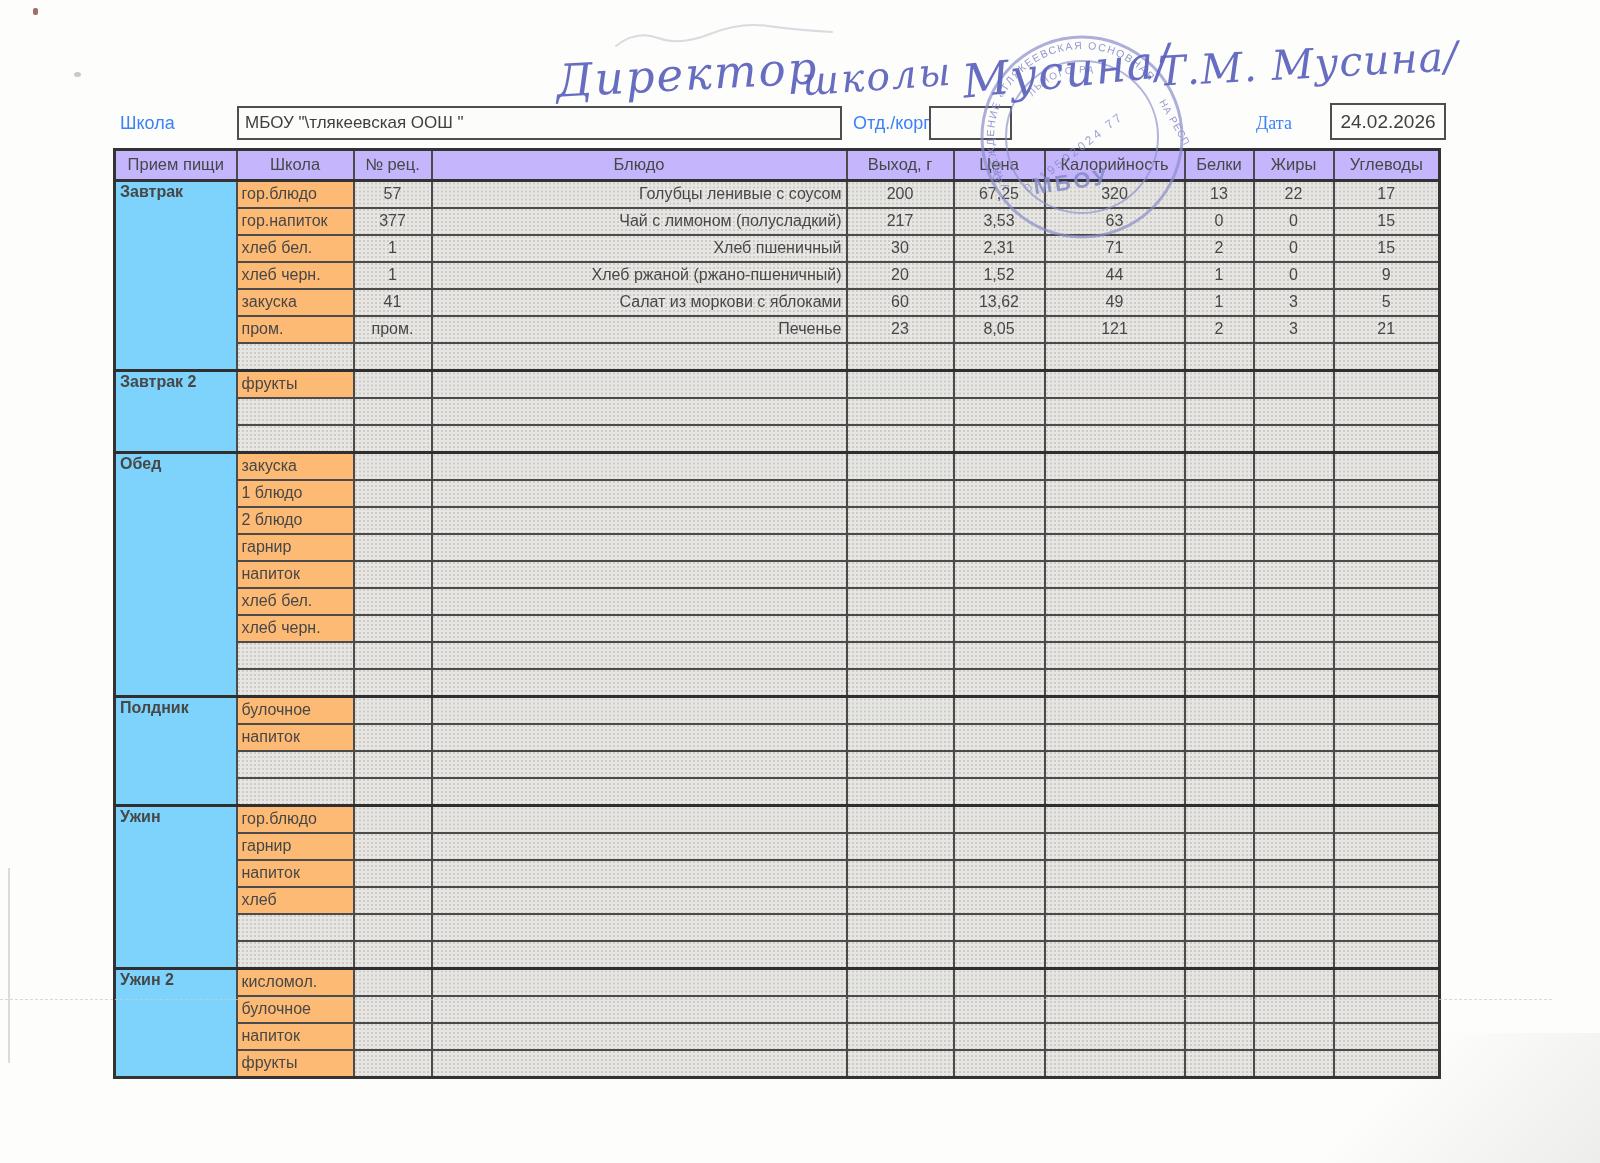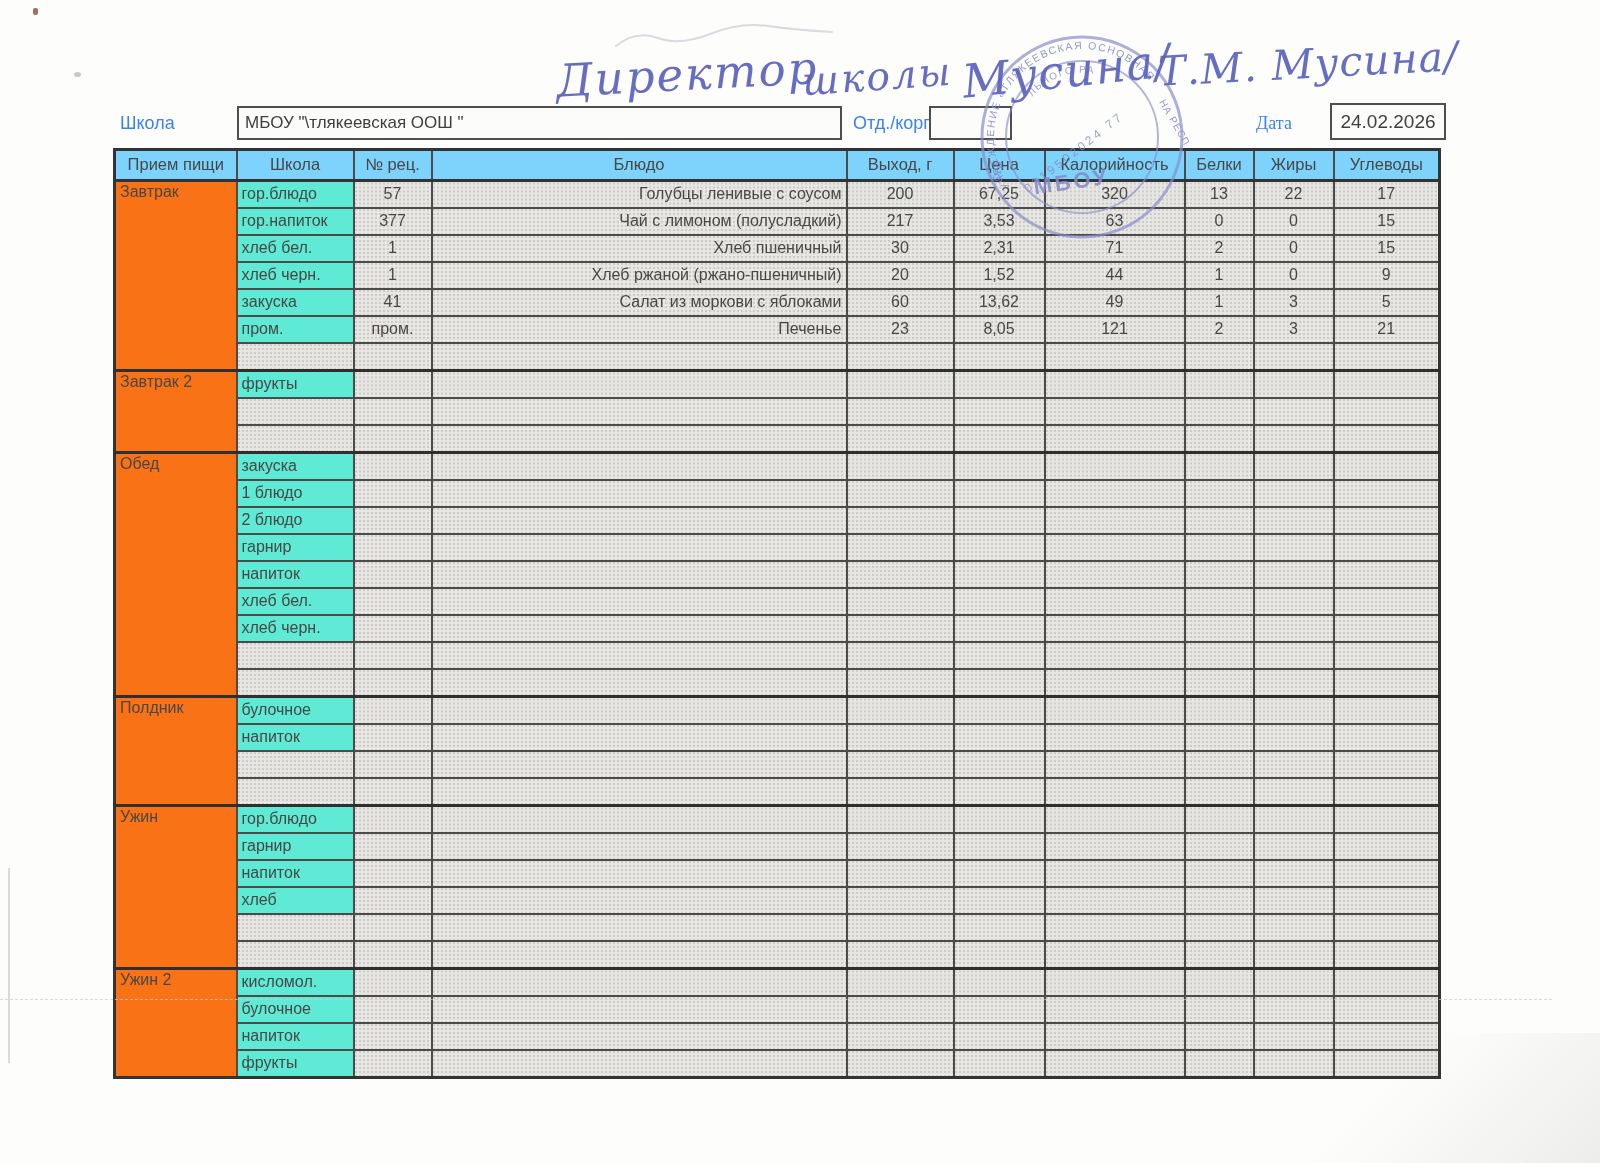--- a/index.html
+++ b/index.html
@@ -27,28 +27,28 @@
   table{
     position:absolute;left:113px;top:148px;width:1325px;
     border-collapse:collapse;table-layout:fixed;
     border:3px solid #333;
     font-size:16px;color:#474747;
   }
   col.c0{width:122px}col.c1{width:117px}col.c2{width:78px}col.c3{width:415px}
   col.c4{width:107px}col.c5{width:91px}col.c6{width:140px}col.c7{width:69px}
   col.c8{width:80px}col.c9{width:106px}
   th,td{border:2px solid #4b4b4b;padding:1px 4px;height:23px;line-height:1.05;overflow:hidden;white-space:nowrap;}
-  thead th{background:#7dd3fc;font-weight:normal;text-align:center;font-size:16.5px;height:26px;border-bottom:3px solid #333;}
+  thead th{background:#c4b5fd;font-weight:normal;text-align:center;font-size:16.5px;height:26px;border-bottom:3px solid #333;}
   td.g{
     background-color:#e7e6e3;
     background-image:radial-gradient(circle at 1px 1px, rgba(150,150,145,.33) 1px, transparent 1.4px);
     background-size:4px 4px;
   }
-  td.white{background:#5eead4;}
-  td.meal{background:#f97316;font-weight:normal;vertical-align:top;text-align:left;padding-top:2px;}
+  td.white{background:#fdba74;}
+  td.meal{background:#7dd3fc;font-weight:bold;vertical-align:top;text-align:left;padding-top:2px;}
   td.rz{text-align:left;}
   td.rec,td.num{text-align:center;}
   td.dish{text-align:right;}
   tr.sec-first td{border-top:3px solid #2f2f2f;}
 
   
   .hw{
     position:absolute;font-family:"DejaVu Serif", serif;font-style:italic;
     color:#5b62bd;white-space:nowrap;z-index:25;pointer-events:none;opacity:.92;
   }

